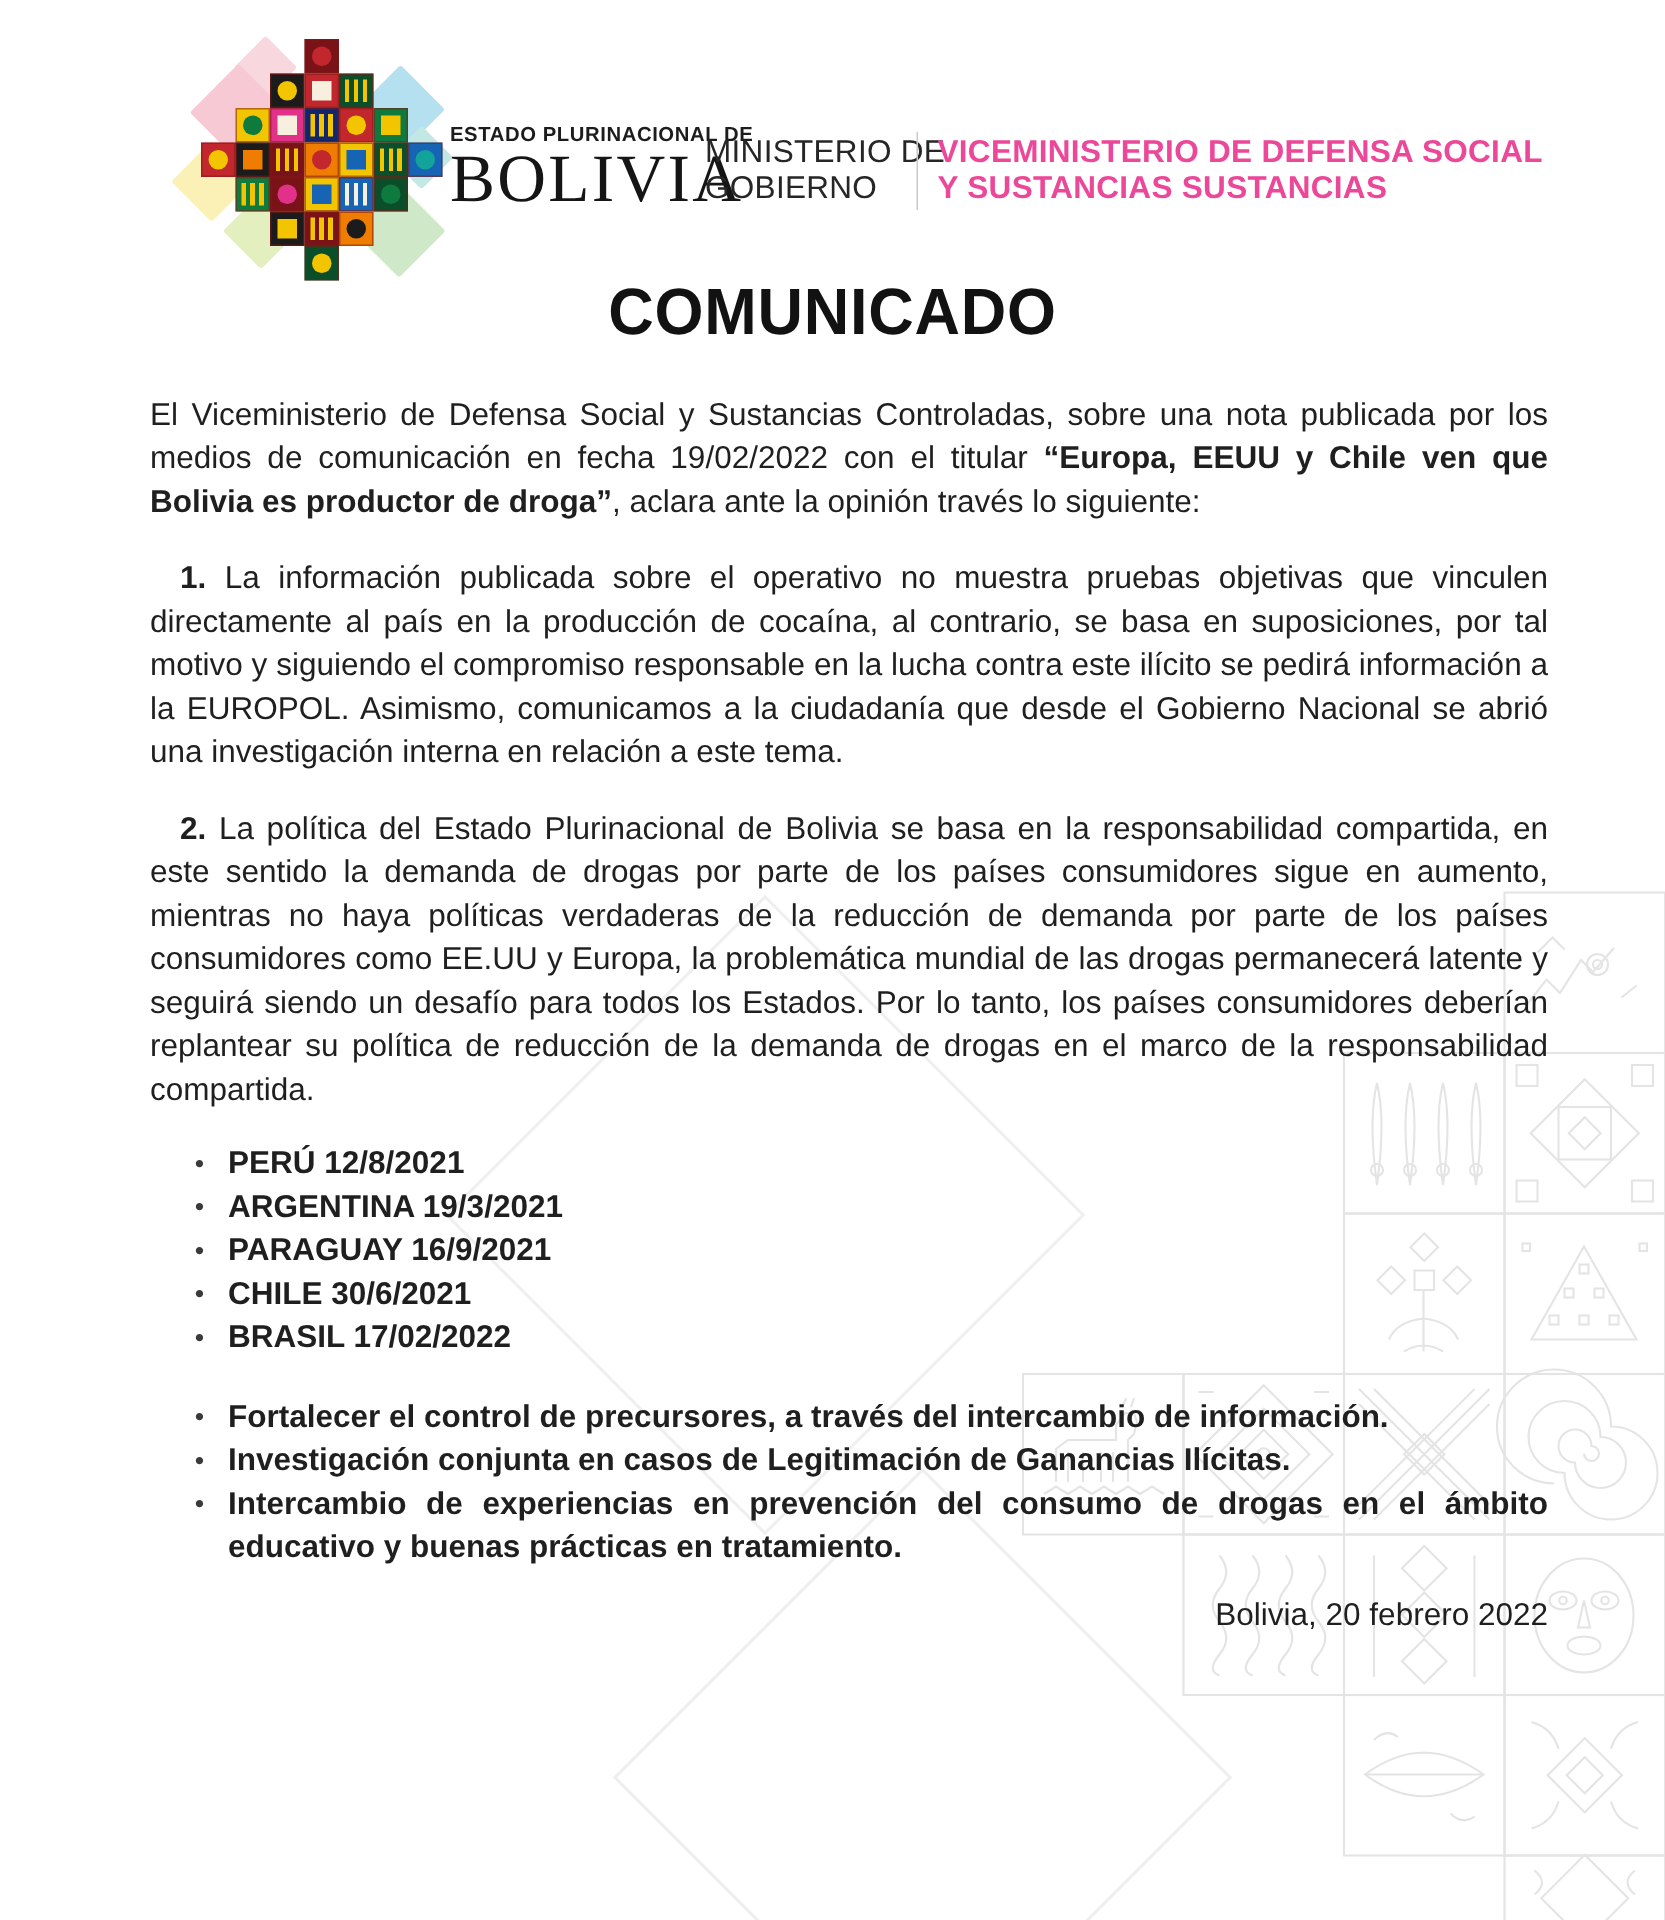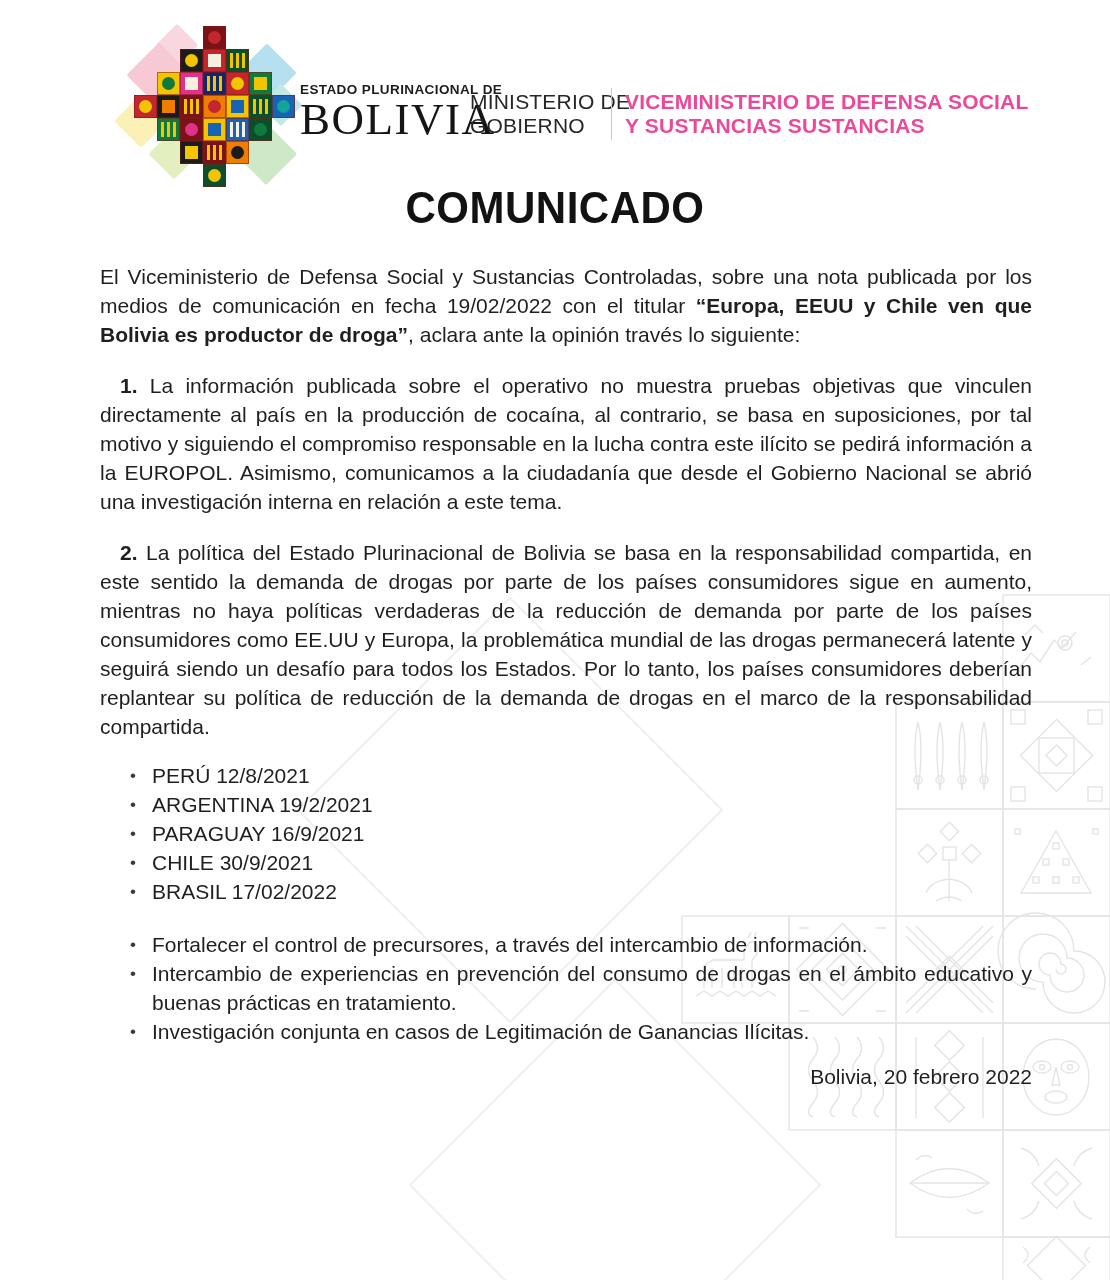--- a/index.html
+++ b/index.html
@@ -140,20 +140,21 @@
   }
   p.intro{margin-top:0;}
   .bullets{
     list-style:none;
     margin:20px 0 0 30px;
   }
   .bullets li{
     position:relative;
     padding-left:22px;
     text-align:justify;
+    font-weight:bold;
   }
   .bullets li::before{
     content:"•";
     position:absolute;
     left:0;top:0;
     font-size:17px;
     color:#3a3a3a;
   }
   .agreements-heading{
     font-weight:bold;
@@ -444,29 +445,29 @@
 
       <p class="intro"><span>El Viceministerio de Defensa Social y Sustancias Controladas, sobre una nota publicada por los medios de comunicación en fecha 19/02/2022 con el titular </span><b>“Europa, EEUU y Chile ven que Bolivia es productor de droga”</b><span>, aclara ante la opinión través lo siguiente:</span></p>
 
       <p class="numbered"><b>1.</b><span> La información publicada sobre el operativo no muestra pruebas objetivas que vinculen directamente al país en la producción de cocaína, al contrario, se basa en suposiciones, por tal motivo y siguiendo el compromiso responsable en la lucha contra este ilícito se pedirá información a la EUROPOL. Asimismo, comunicamos a la ciudadanía que desde el Gobierno Nacional se abrió una investigación interna en relación a este tema.</span></p>
 
       <p class="numbered"><b>2.</b><span> La política del Estado Plurinacional de Bolivia se basa en la responsabilidad compartida, en este sentido la demanda de drogas por parte de los países consumidores sigue en aumento, mientras no haya políticas verdaderas de la reducción de demanda por parte de los países consumidores como EE.UU y Europa, la problemática mundial de las drogas permanecerá latente y seguirá siendo un desafío para todos los Estados. Por lo tanto, los países consumidores deberían replantear su política de reducción de la demanda de drogas en el marco de la responsabilidad compartida.</span></p>
 
 
       <ul class="bullets">
         <li>PERÚ 12/8/2021</li>
-        <li>ARGENTINA 19/2/2021</li>
+        <li>ARGENTINA 19/3/2021</li>
         <li>PARAGUAY 16/9/2021</li>
-        <li>CHILE 30/9/2021</li>
+        <li>CHILE 30/6/2021</li>
         <li>BRASIL 17/02/2022</li>
       </ul>
 
 
       <ul class="bullets agreements">
         <li>Fortalecer el control de precursores, a través del intercambio de información.</li>
+        <li>Investigación conjunta en casos de Legitimación de Ganancias Ilícitas.</li>
         <li>Intercambio de experiencias en prevención del consumo de drogas en el ámbito educativo y buenas prácticas en tratamiento.</li>
-        <li>Investigación conjunta en casos de Legitimación de Ganancias Ilícitas.</li>
       </ul>
 
       <p class="date-line">Bolivia, 20 febrero 2022</p>
     </div>
   </div>
 </div>
 
 </body></html>

